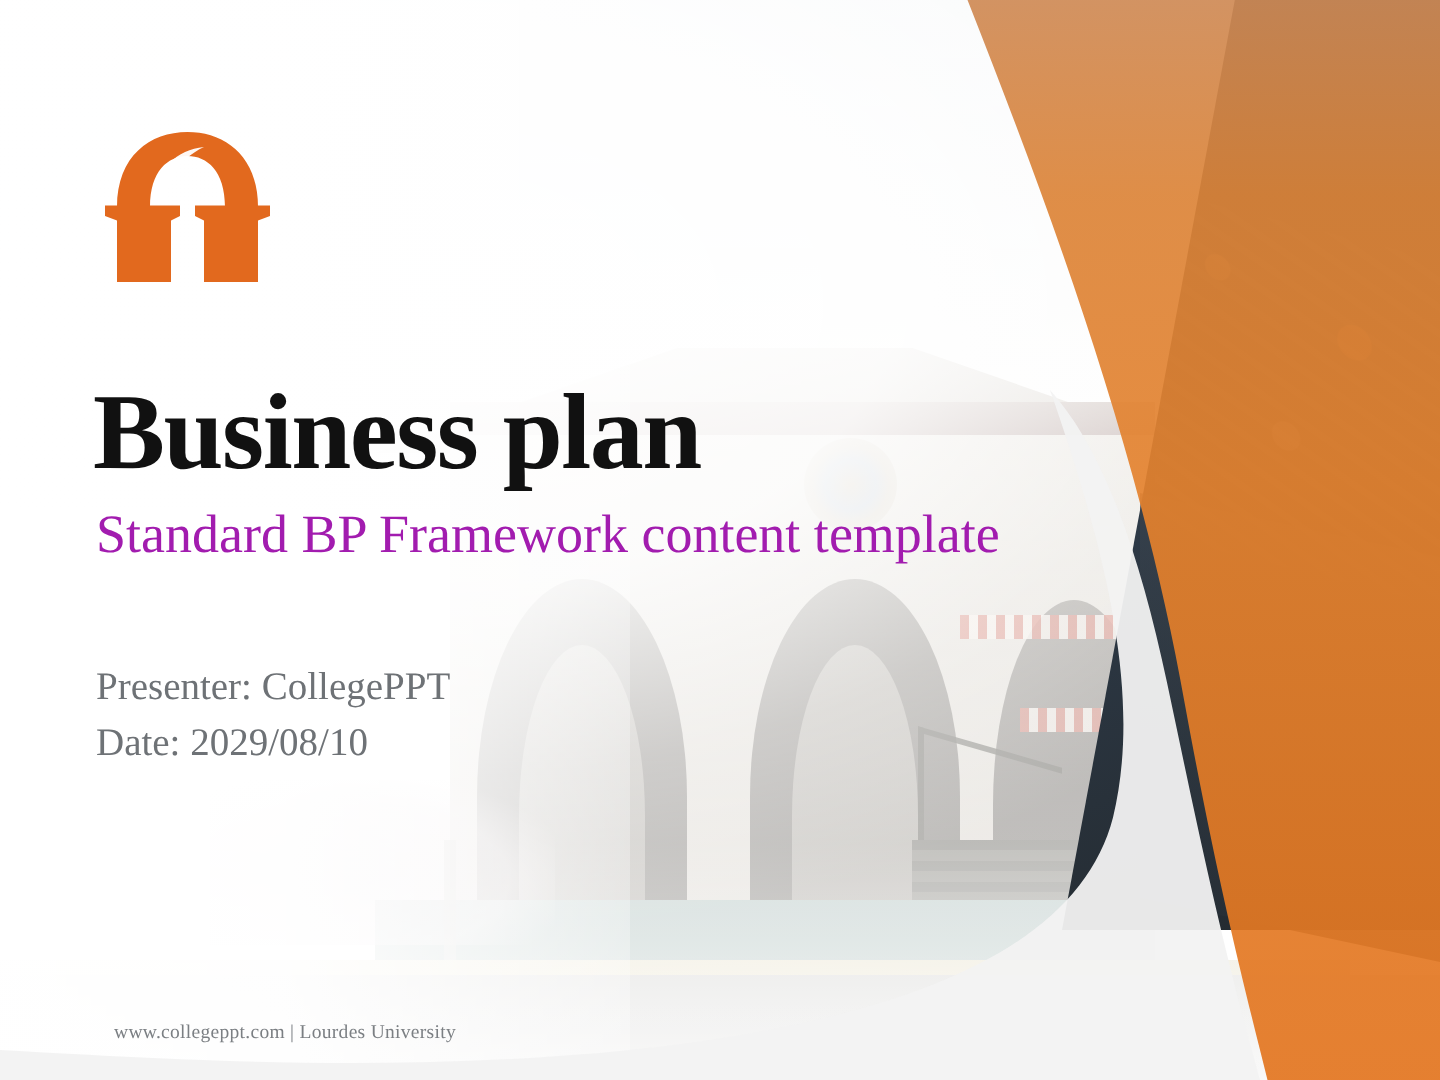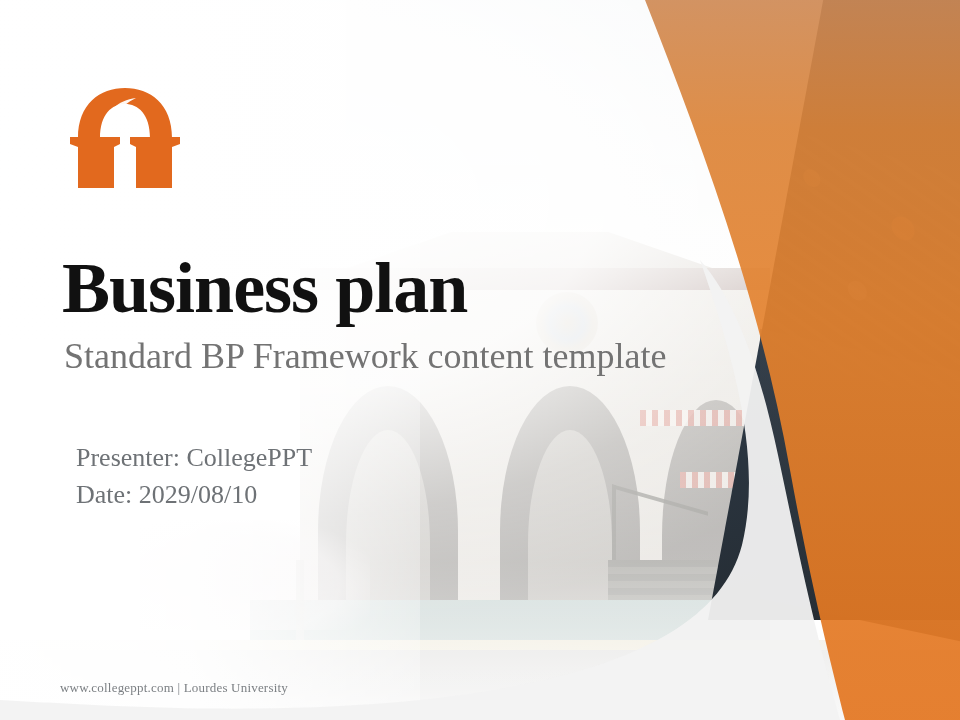--- a/index.html
+++ b/index.html
@@ -207,38 +207,37 @@
     letter-spacing: -1px;
     line-height: 1.02;
     color: #111111;
     white-space: nowrap;
   }
   .subtitle {
     margin: 12px 0 0 2px;
     font-size: 36px;
     font-weight: 400;
     line-height: 1.1;
-    color: #737373;
+    color: #a21caf;
     white-space: nowrap;
   }
   .meta {
     position: absolute;
     left: 64px;
     top: 440px;
-    margin-left: 12px;
   }
   .meta-line {
     font-size: 26px;
     color: #6e7276;
     line-height: 1.42;
     white-space: nowrap;
   }
   .footer {
     position: absolute;
-    left: 60px;
+    left: 76px;
     top: 680px;
     font-size: 13px;
     color: #7b7f83;
     letter-spacing: .2px;
     white-space: nowrap;
   }
 
   .logo {
     position: absolute;
     left: 64px;

